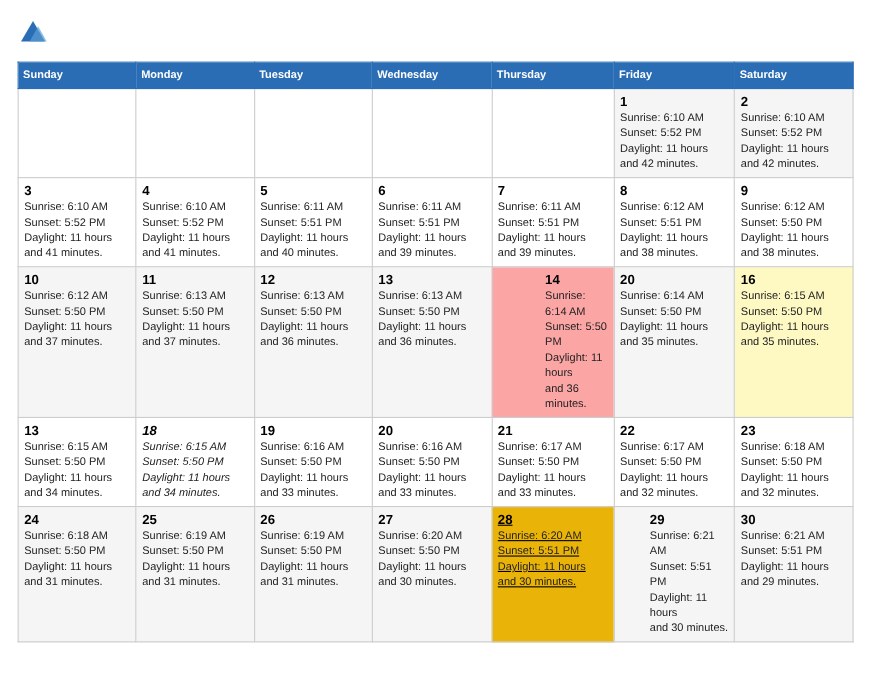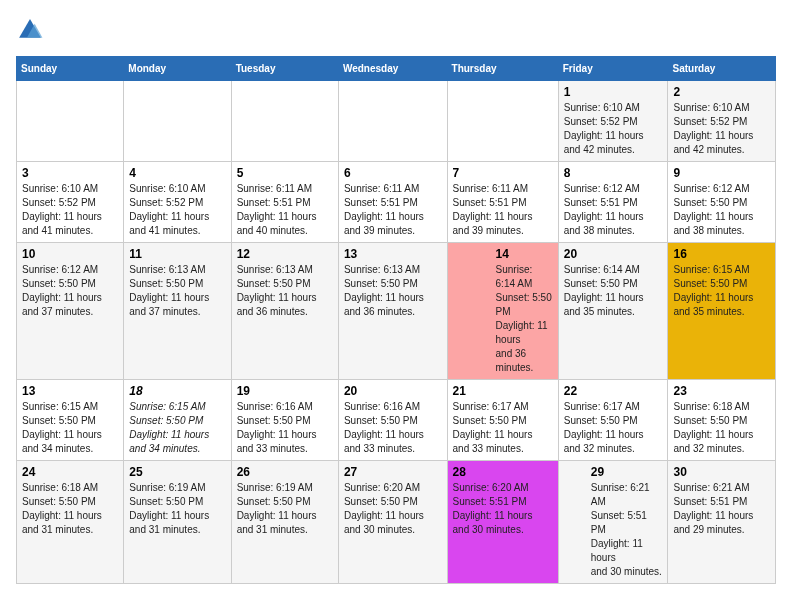--- a/index.html
+++ b/index.html
@@ -231,21 +231,21 @@
 Daylight: 11 hours
 and 36 minutes.</div>
         </td>
         <td style="background: rgb(245, 245, 245);">
           <span class="day-number">20</span>
           <div class="day-info" style="white-space: pre-line;">Sunrise: 6:14 AM
 Sunset: 5:50 PM
 Daylight: 11 hours
 and 35 minutes.</div>
         </td>
-        <td style="background: #eab308;">
+        <td style="background: #fef9c3;">
           <span class="day-number">16</span>
           <div class="day-info" style="white-space: pre-line;">Sunrise: 6:15 AM
 Sunset: 5:50 PM
 Daylight: 11 hours
 and 35 minutes.</div>
         </td>
       </tr>
       <tr>
         <td style="background: rgb(255, 255, 255);">
           <span class="day-number">13</span>
@@ -319,21 +319,21 @@
 Daylight: 11 hours
 and 31 minutes.</div>
         </td>
         <td style="background: rgb(245, 245, 245);">
           <span class="day-number">27</span>
           <div class="day-info" style="white-space: pre-line;">Sunrise: 6:20 AM
 Sunset: 5:50 PM
 Daylight: 11 hours
 and 30 minutes.</div>
         </td>
-        <td style="background: #d946ef;">
+        <td style="background: #eab308; text-decoration: underline;">
           <span class="day-number">28</span>
           <div class="day-info" style="white-space: pre-line;">Sunrise: 6:20 AM
 Sunset: 5:51 PM
 Daylight: 11 hours
 and 30 minutes.</div>
         </td>
         <td style="background: rgb(245, 245, 245); padding-left: 32px;">
           <span class="day-number">29</span>
           <div class="day-info" style="white-space: pre-line;">Sunrise: 6:21 AM
 Sunset: 5:51 PM

